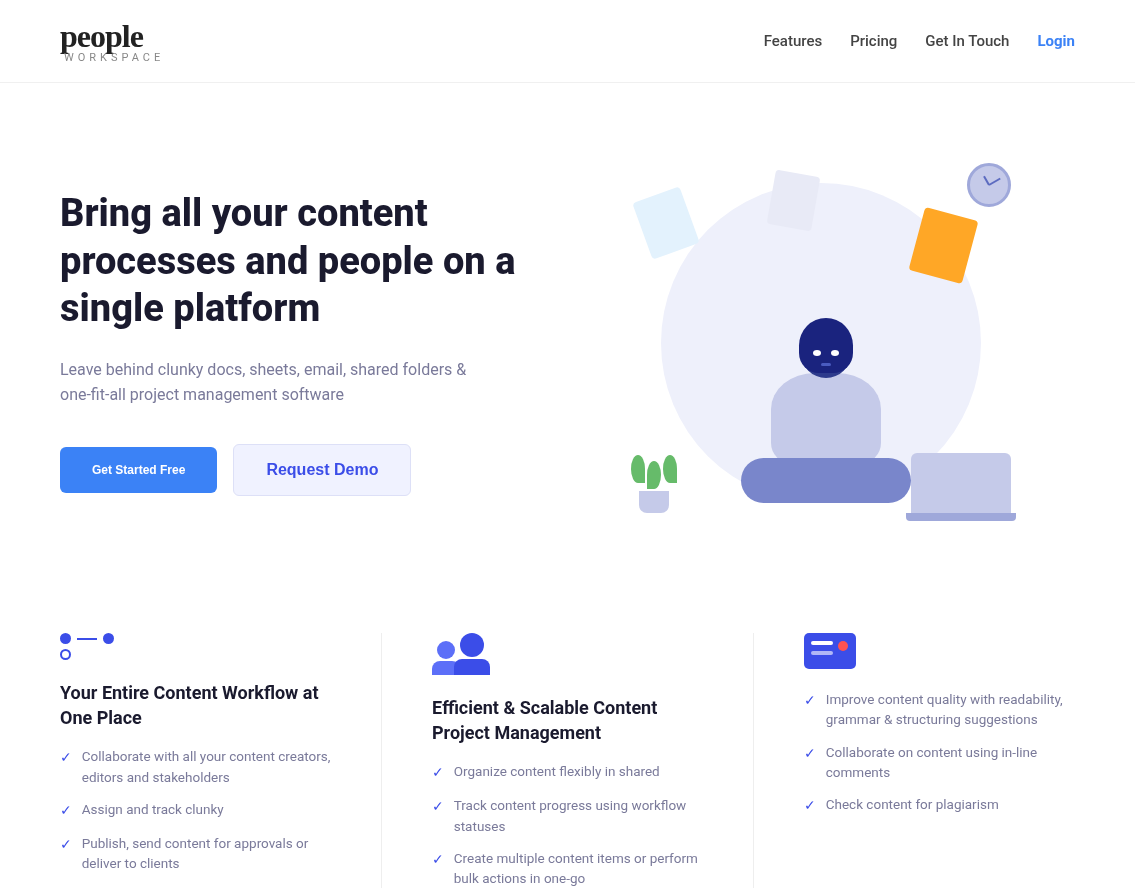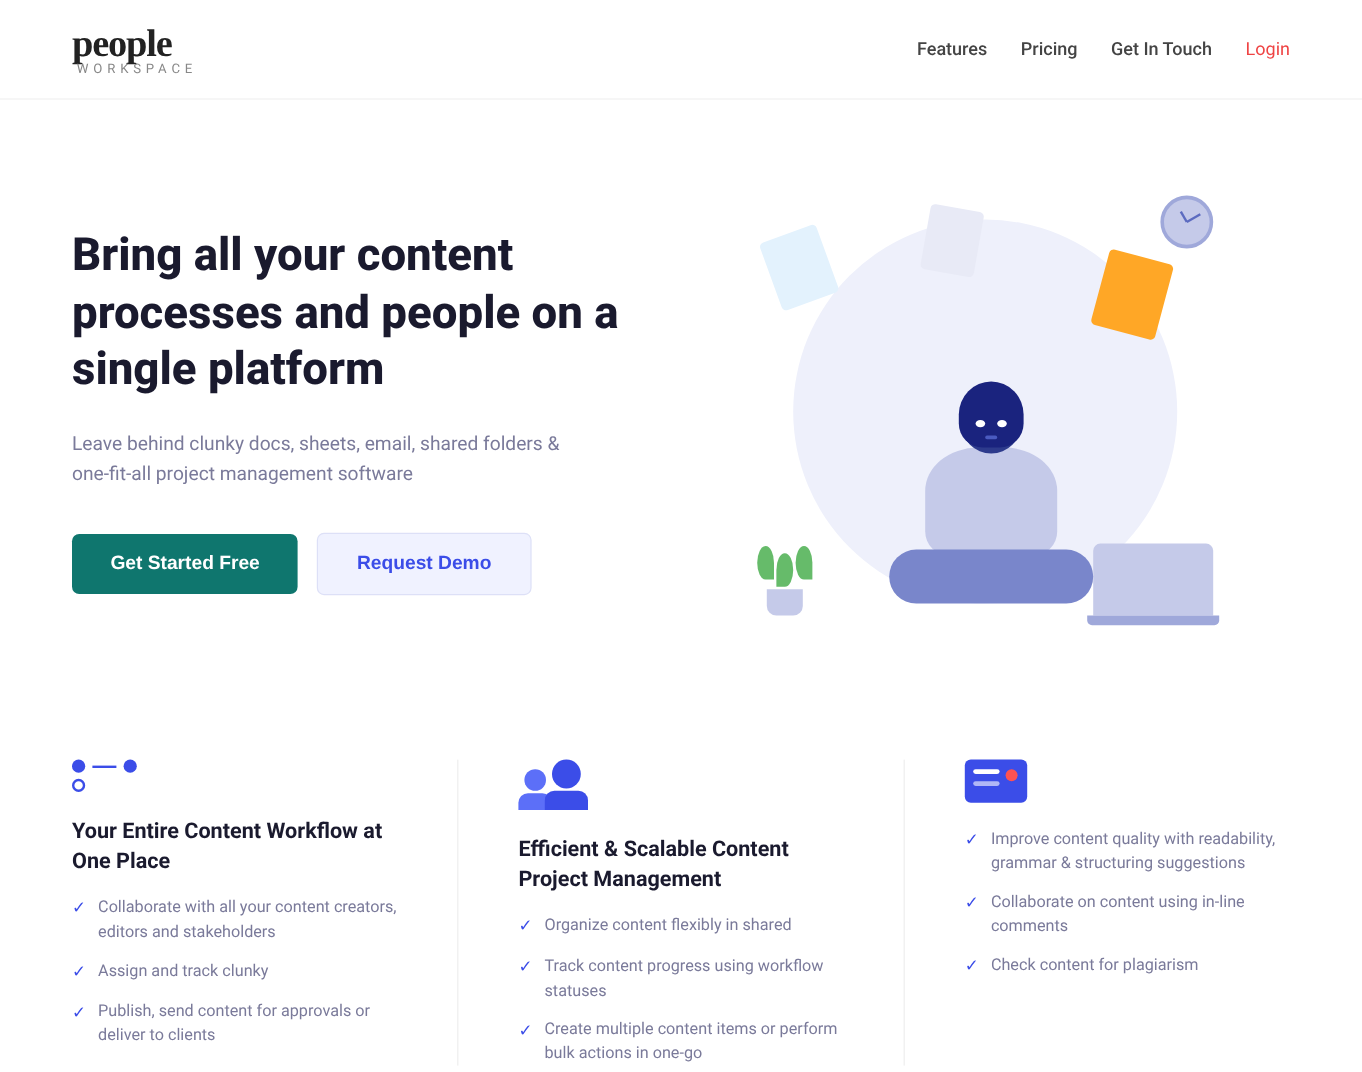--- a/index.html
+++ b/index.html
@@ -8,34 +8,34 @@
     
     .navbar {
       display: flex; align-items: center; justify-content: space-between;
       padding: 18px 60px; border-bottom: 1px solid #f0f0f0;
     }
     .logo-wrap { display: flex; flex-direction: column; align-items: flex-start; }
     .logo-text { font-size: 32px; font-weight: 700; color: #222; font-family: Georgia, serif; letter-spacing: -1px; }
     .logo-sub { font-size: 11px; letter-spacing: 4px; color: #888; text-transform: uppercase; margin-top: -4px; margin-left: 4px; }
     .nav-links { display: flex; align-items: center; gap: 28px; }
     .nav-link { text-decoration: none; color: #444; font-size: 15px; font-weight: 500; }
-    .nav-login { text-decoration: none; color: #ef4444; font-size: 15px; font-weight: 400; }
+    .nav-login { text-decoration: none; color: #3b82f6; font-size: 15px; font-weight: 700; }
 
     
     .hero {
       display: flex; align-items: center; justify-content: space-between;
       padding: 60px 60px 40px 60px; max-width: 1135px; margin: 0 auto;
     }
     .hero-left { flex: 0 0 48%; }
     .hero-title { font-size: 38px; font-weight: 800; line-height: 1.25; color: #1a1a2e; margin-bottom: 24px; }
     .hero-sub { font-size: 16px; color: #7a7a9a; line-height: 1.6; margin-bottom: 36px; max-width: 440px; }
     .hero-buttons { display: flex; gap: 16px; align-items: center; }
     .btn-primary {
-      background: #0f766e; color: #fff; border: none; padding: 16px 32px;
-      border-radius: 6px; font-size: 16px; font-weight: 600; cursor: pointer;
+      background: #3b82f6; color: #fff; border: none; padding: 16px 32px;
+      border-radius: 6px; font-size: 12px; font-weight: 600; cursor: pointer;
     }
     .btn-secondary {
       background: #f0f2ff; color: #3b4de8; border: 1px solid #dde0f7; padding: 16px 32px;
       border-radius: 6px; font-size: 16px; font-weight: 600; cursor: pointer;
     }
     .hero-right {
       flex: 0 0 50%; display: flex; justify-content: center; align-items: center;
       position: relative; height: 400px;
     }
 

